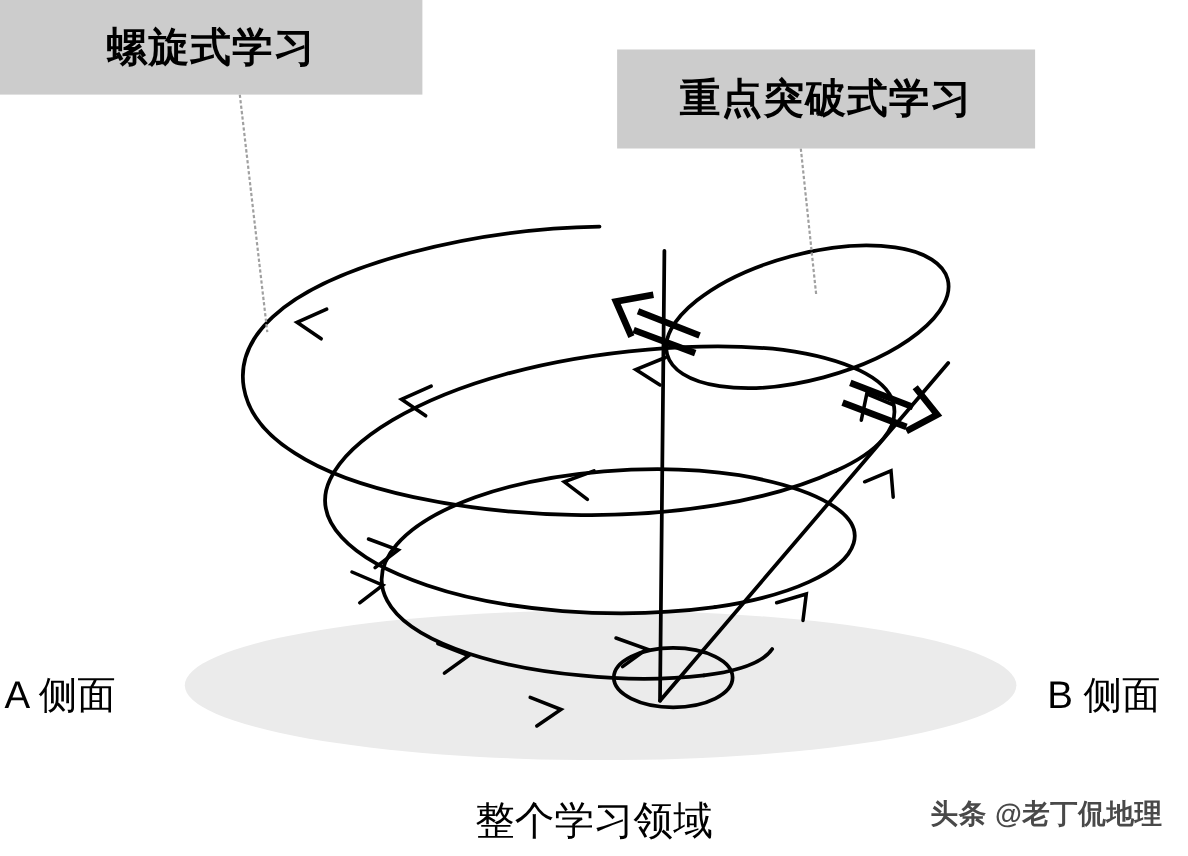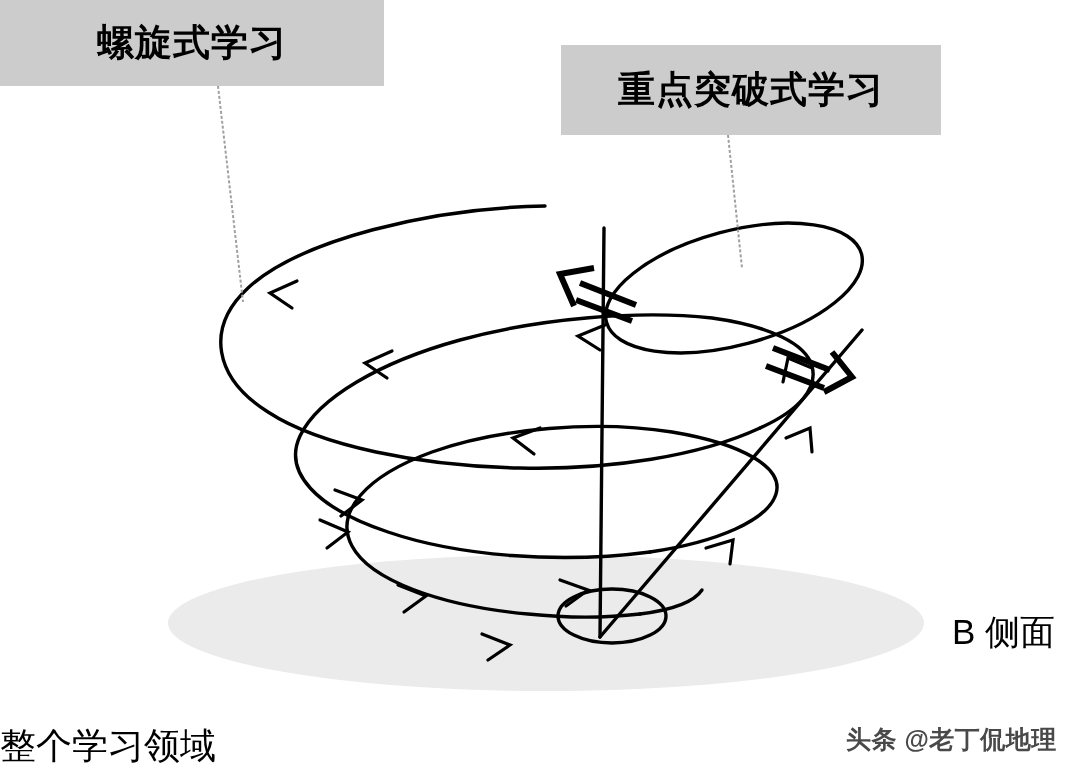--- a/index.html
+++ b/index.html
@@ -56,21 +56,21 @@
   }
   #label-side-b {
     left: 952px;
     top: 609px;
   }
   #caption-whole-field {
     position: absolute;
     left: 0;
     right: 0;
     top: 722px;
-    text-align: left;
+    text-align: center;
     font-size: 36px;
     color: #000000;
     font-family: "Liberation Sans", "DejaVu Sans", sans-serif;
   }
   #watermark {
     position: absolute;
     left: 826px;
     top: 723px;
     font-size: 25px;
     font-weight: 700;
@@ -174,20 +174,21 @@
   </svg>
 
   <div class="callout-box" id="callout-spiral">
     <span>螺旋式学习</span>
   </div>
 
   <div class="callout-box" id="callout-focus">
     <span>重点突破式学习</span>
   </div>
 
+  <div class="side-label" id="label-side-a">A 侧面</div>
 
   <div class="side-label" id="label-side-b">B 侧面</div>
 
   <div id="caption-whole-field">整个学习领域</div>
 
   <div id="watermark">头条 @老丁侃地理</div>
 
 </div>
 
 </body></html>

